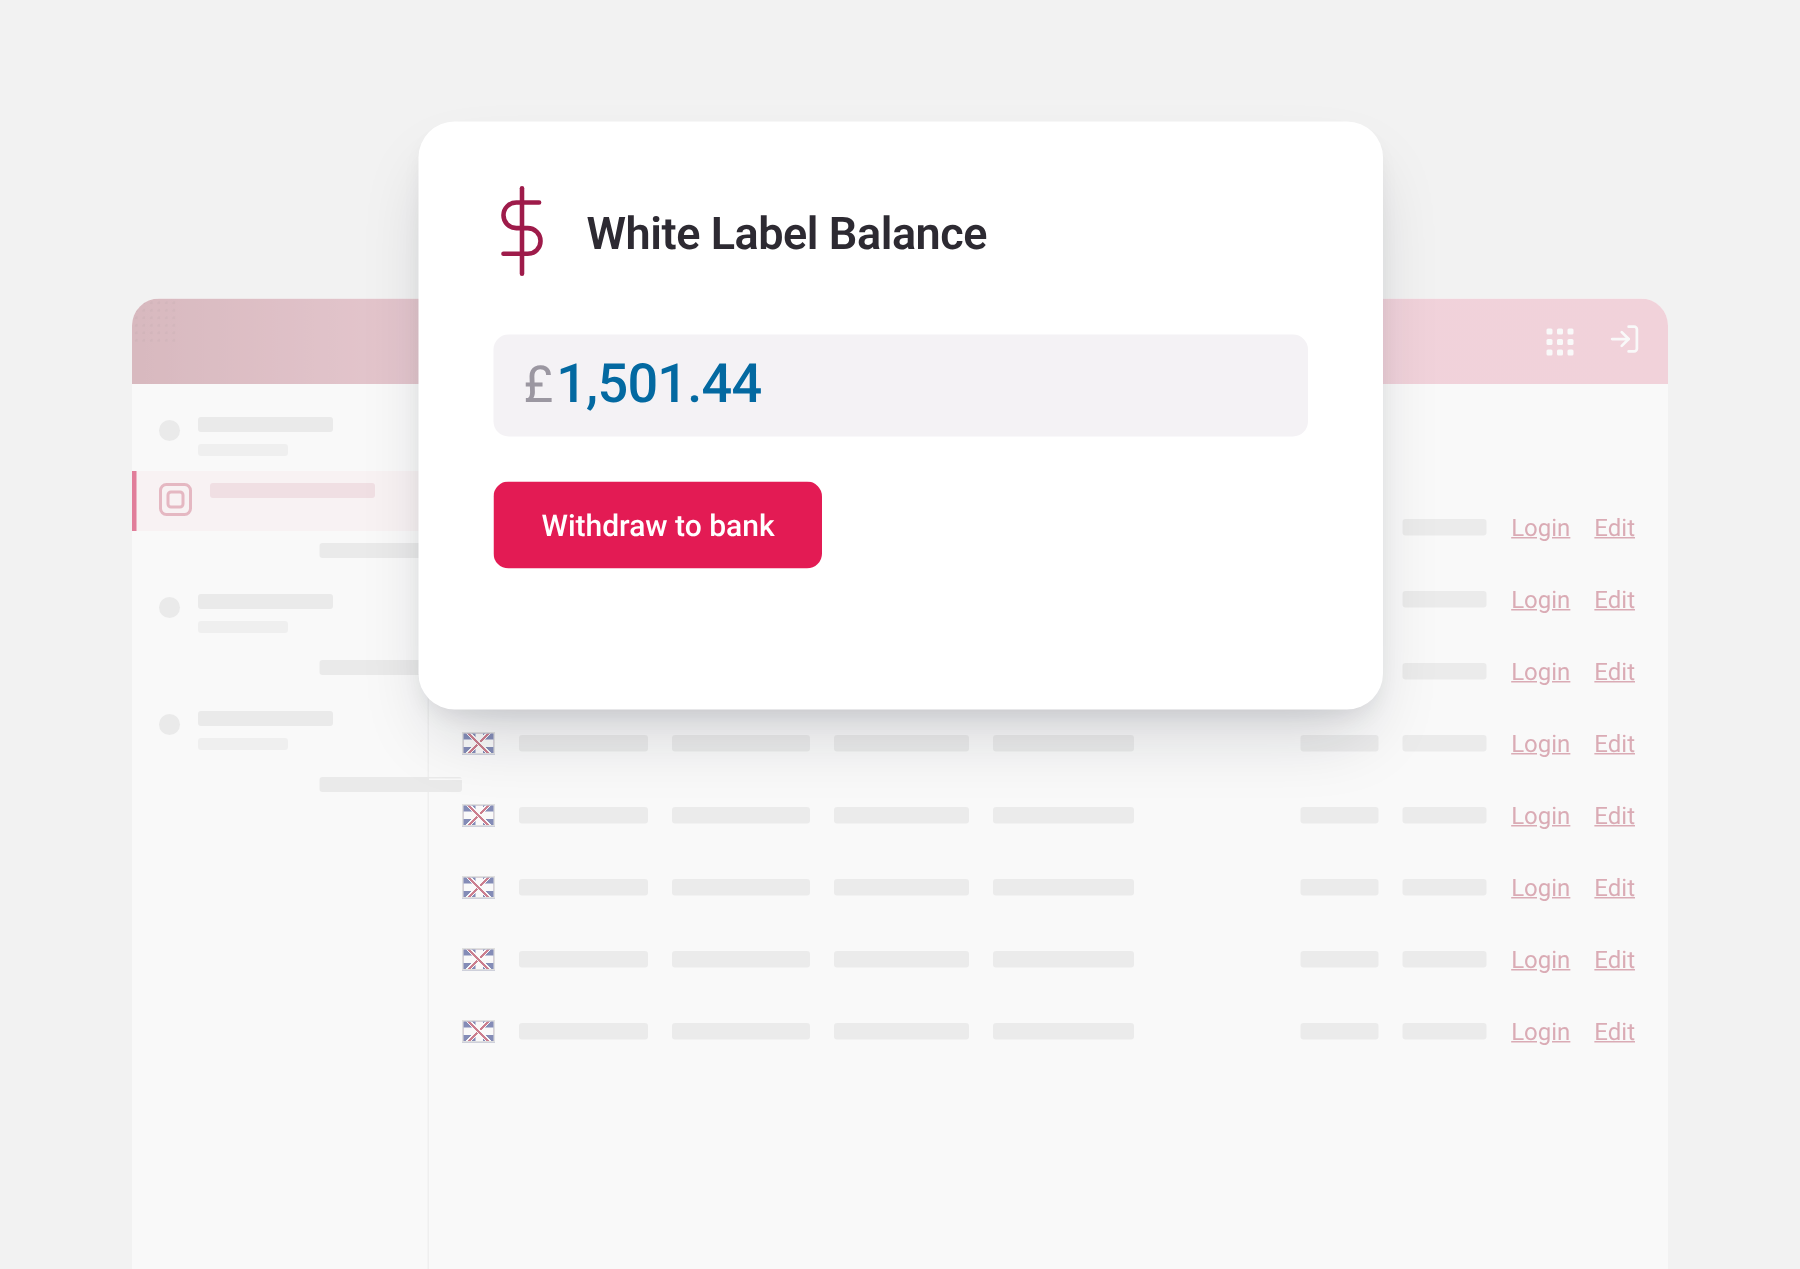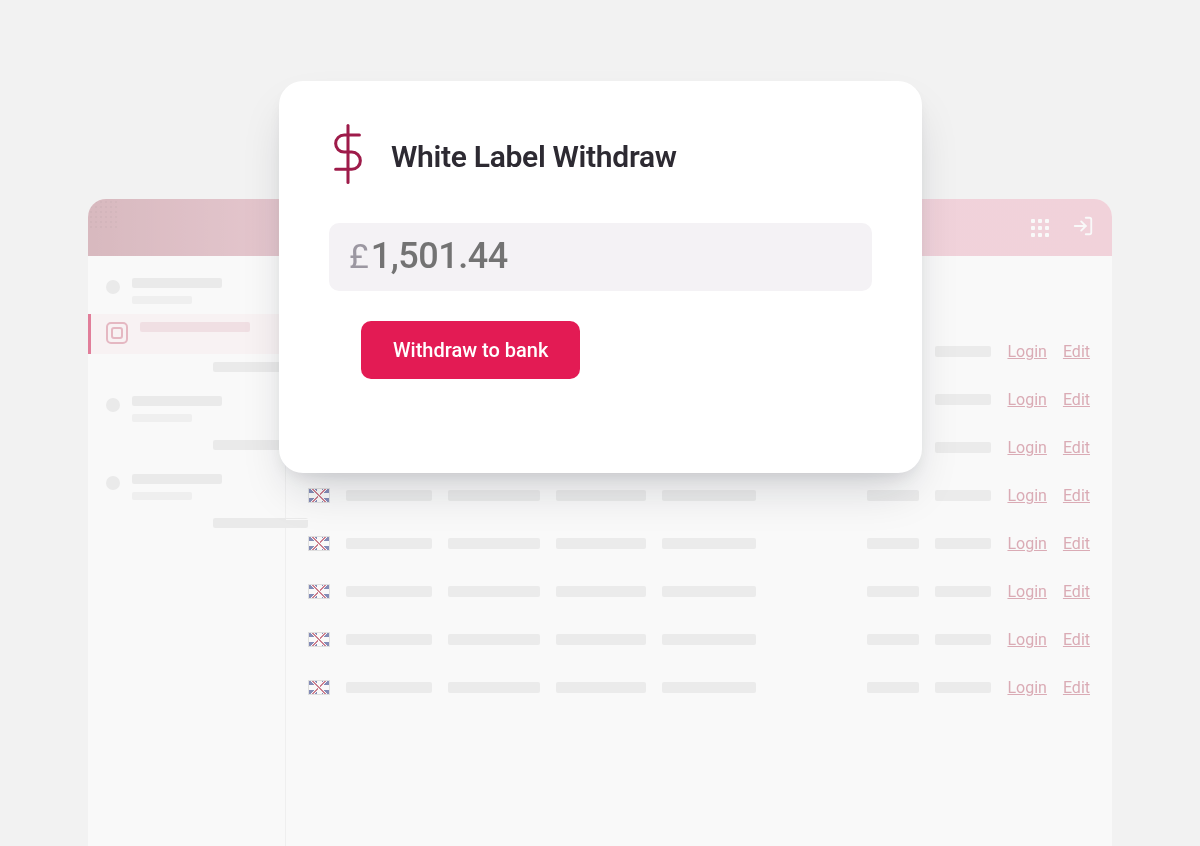--- a/index.html
+++ b/index.html
@@ -205,38 +205,37 @@
     gap: 2px;
     margin-bottom: 30px;
   }
   .balance-cur {
     font-size: 34px;
     color: #9b97a1;
     font-weight: 400;
   }
   .balance-val {
     font-size: 36px;
-    color: #737373;
+    color: #0369a1;
     font-weight: 500;
     letter-spacing: -0.5px;
   }
 
   .card-actions { display: flex; gap: 18px; }
   .btn {
     height: 58px;
     padding: 0 30px;
     border-radius: 10px;
     font-size: 20px;
     font-weight: 500;
     cursor: pointer;
     display: inline-flex;
     align-items: center;
     justify-content: center;
     border: 2px solid transparent;
-    margin-left: 32px;
   }
   .btn.primary {
     background: #e31b54;
     color: #fff;
   }
   .btn.secondary {
     background: #fff;
     color: #e31b54;
     border-color: #e31b54;
   }
@@ -421,21 +420,21 @@
 </div>
 
 <div class="card">
   <div class="card-head">
     <span>
       <svg viewBox="0 0 40 64" fill="none" stroke="#9e1b4a" stroke-width="3.2" stroke-linecap="round" stroke-linejoin="round">
         <line x1="20" y1="2" x2="20" y2="62"></line>
         <path d="M32 12H16c-5 0-9 4-9 9s4 9 9 9h8c5 0 9 4 9 9s-4 9-9 9H7"></path>
       </svg>
     </span>
-    <h1 class="card-title">White Label Withdraw</h1>
+    <h1 class="card-title">White Label Balance</h1>
   </div>
 
 
   <div class="balance-box">
     <span class="balance-cur">£</span>
     <span class="balance-val">1,501.44</span>
   </div>
 
   <div class="card-actions">
     <button class="btn primary">Withdraw to bank</button>

